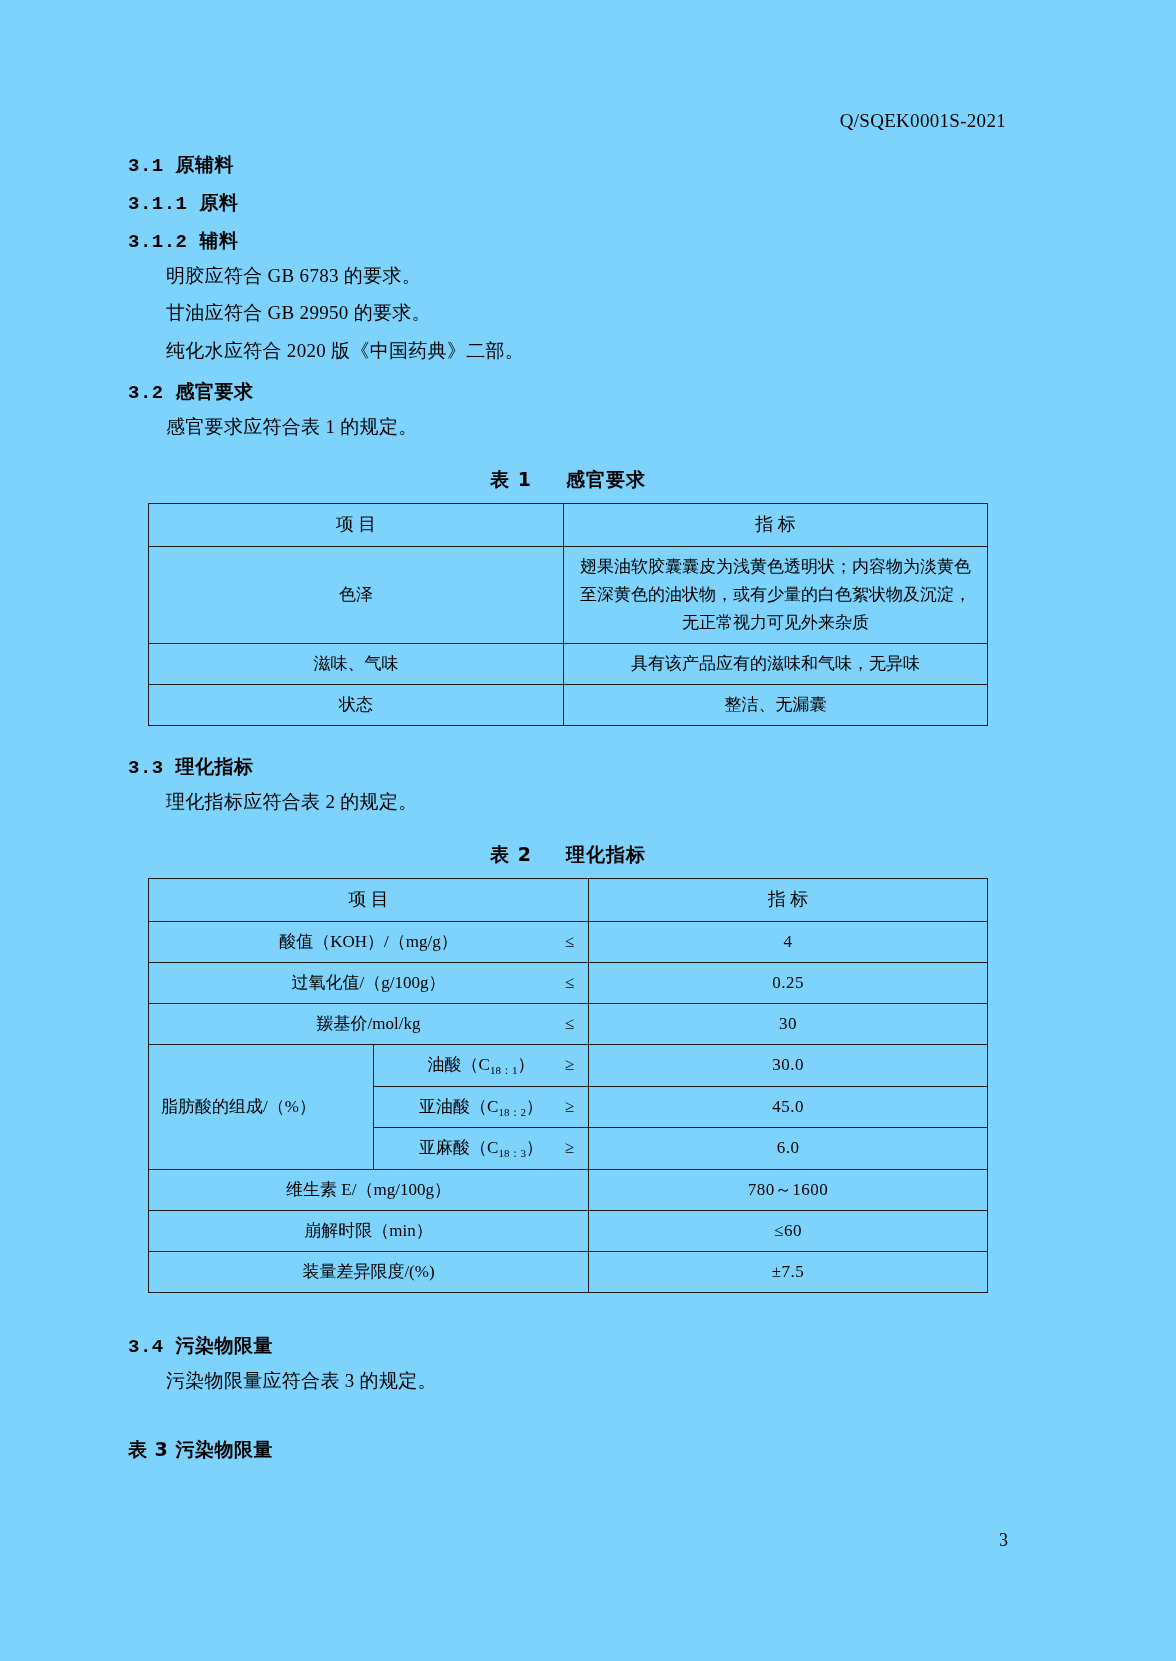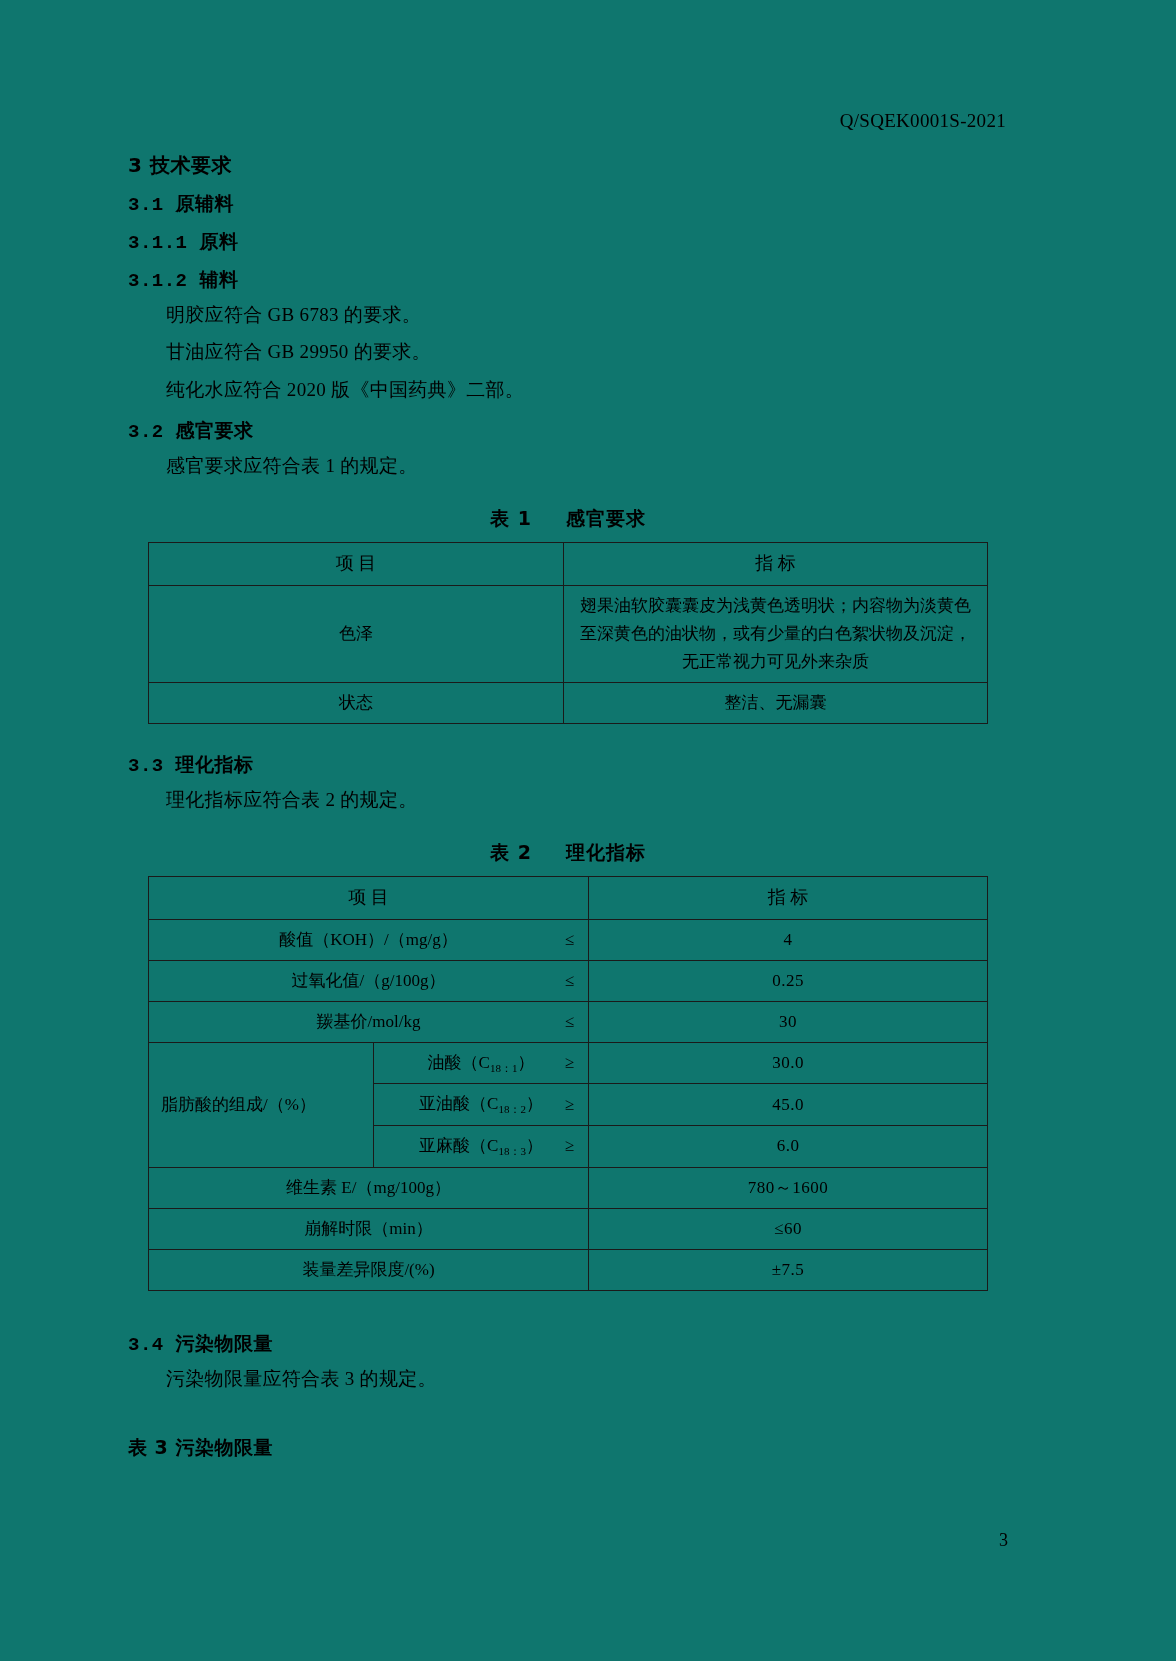--- a/index.html
+++ b/index.html
@@ -13,21 +13,21 @@
     font-family: "Liberation Serif", serif;
     color: #000000;
     position: relative;
     overflow: hidden;
   }
   .page {
     position: absolute;
     left: 0; top: 0;
     width: 1176px;
     height: 1661px;
-    background: #0f766e;
+    background: #7dd3fc;
   }
   .content {
     position: absolute;
     left: 128px;
     top: 110px;
     width: 880px;
   }
   .doc-code {
     text-align: right;
     font-size: 19px;
@@ -132,21 +132,20 @@
   .spacer-md { height: 22px; }
 </style>
 </head>
 <body>
 
 <div class="page">
   <div class="content">
 
     <div class="doc-code">Q/SQEK0001S-2021</div>
 
-    <div class="h-sec">3  技术要求</div>
 
     <div class="h-sub">3.1 原辅料</div>
 
     <div class="h-sub">3.1.1 原料</div>
 
     <div class="h-sub">3.1.2 辅料</div>
     <div class="para">明胶应符合 GB 6783 的要求。</div>
     <div class="para">甘油应符合 GB 29950 的要求。</div>
     <div class="para">纯化水应符合 2020 版《中国药典》二部。</div>
 
@@ -161,20 +160,24 @@
       <tbody>
         <tr>
           <th style="width:390px">项        目</th>
           <th>指        标</th>
         </tr>
         <tr>
           <td class="cell-left">色泽</td>
           <td class="cell-left">翅果油软胶囊囊皮为浅黄色透明状；内容物为淡黄色至深黄色的油状物，或有少量的白色絮状物及沉淀，无正常视力可见外来杂质</td>
         </tr>
         <tr>
+          <td class="cell-left">滋味、气味</td>
+          <td class="cell-left">具有该产品应有的滋味和气味，无异味</td>
+        </tr>
+        <tr>
           <td class="cell-left">状态</td>
           <td class="cell-left">整洁、无漏囊</td>
         </tr>
       </tbody>
     </table>
 
     <div class="spacer-sm"></div>
 
     <div class="h-sub">3.3 理化指标</div>
     <div class="para">理化指标应符合表 2 的规定。</div>

